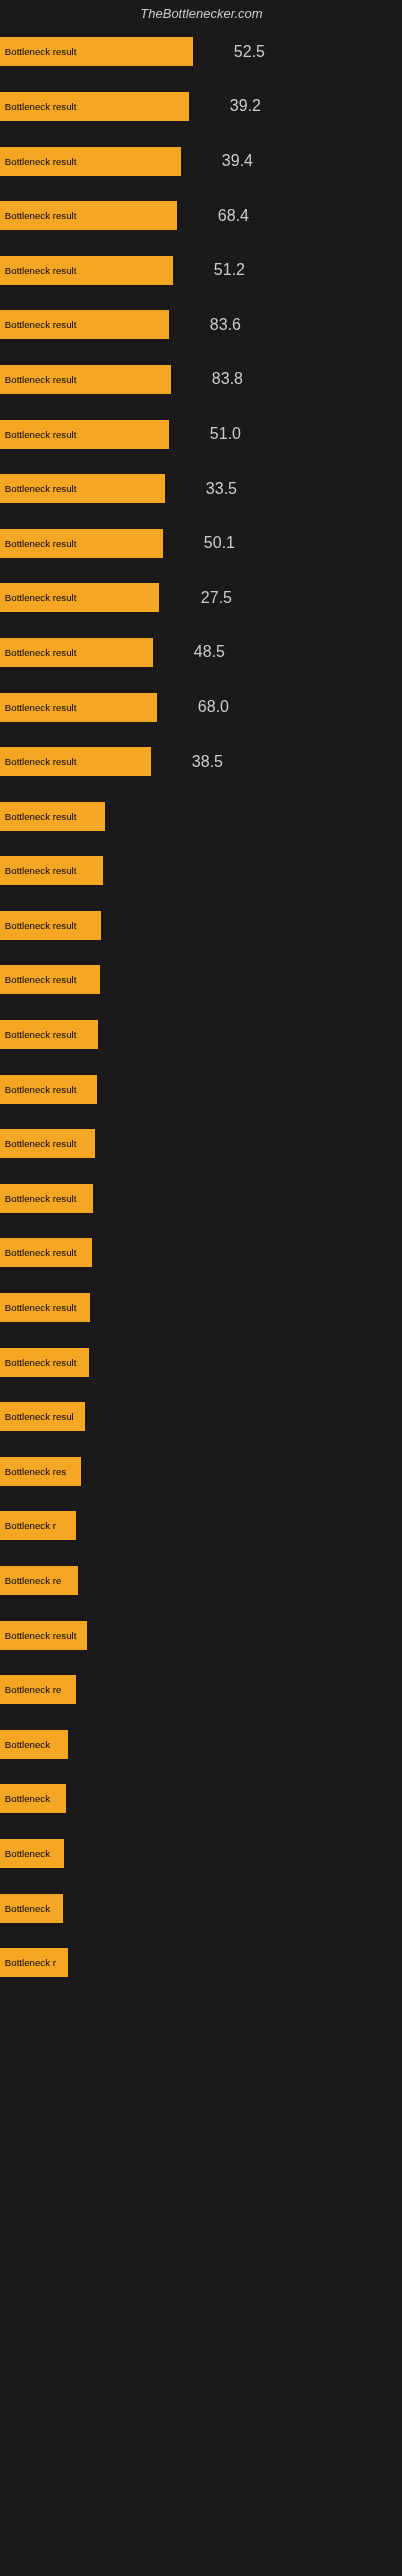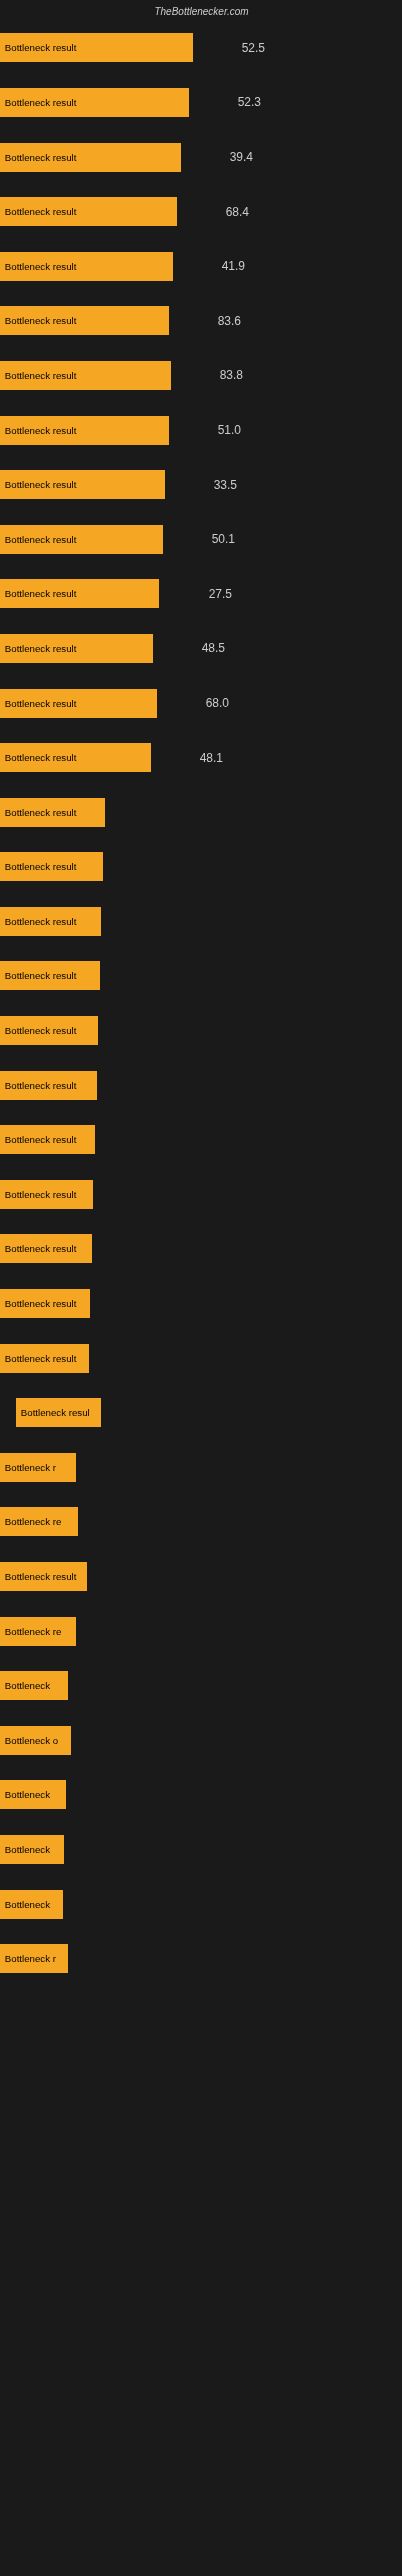--- a/index.html
+++ b/index.html
@@ -13,21 +13,21 @@
       min-height: 2576px;
       background-color: #1a1a1a;
       font-family: Arial, sans-serif;
       position: relative;
     }
 
     .site-header {
       text-align: center;
       padding: 6.4px 0 3.2px 0;
       color: #cccccc;
-      font-size: 10px;
+      font-size: 13px;
       font-style: italic;
     }
 
     .bars-container {
       display: flex;
       flex-direction: column;
       padding: 8px 0;
       gap: 16px;
     }
 
@@ -61,21 +61,21 @@
       font-size: 9.7px;
       font-weight: normal;
       white-space: nowrap;
       z-index: 2;
     }
 
     .bar-value {
       position: absolute;
       right: -32px;
       color: #cccccc;
-      font-size: 12px;
+      font-size: 16px;
       white-space: nowrap;
     }
   </style>
 </head>
 <body>
 
 <div class="site-header">TheBottlenecker.com</div>
 
 <div class="bars-container">
 <div class="bar-row">
@@ -84,21 +84,21 @@
           <span class="bar-label">Bottleneck result</span>
         </div>
         <span class="bar-value">52.5</span>
       </div>
     </div>
     <div class="bar-row">
       <div class="bar-wrapper" style="width: 229px;">
         <div class="bar-fill" style="width: 189px;">
           <span class="bar-label">Bottleneck result</span>
         </div>
-        <span class="bar-value">52.3</span>
+        <span class="bar-value">39.2</span>
       </div>
     </div>
     <div class="bar-row">
       <div class="bar-wrapper" style="width: 221px;">
         <div class="bar-fill" style="width: 181px;">
           <span class="bar-label">Bottleneck result</span>
         </div>
         <span class="bar-value">39.4</span>
       </div>
     </div>
@@ -108,21 +108,21 @@
           <span class="bar-label">Bottleneck result</span>
         </div>
         <span class="bar-value">68.4</span>
       </div>
     </div>
     <div class="bar-row">
       <div class="bar-wrapper" style="width: 213px;">
         <div class="bar-fill" style="width: 173px;">
           <span class="bar-label">Bottleneck result</span>
         </div>
-        <span class="bar-value">41.9</span>
+        <span class="bar-value">51.2</span>
       </div>
     </div>
     <div class="bar-row">
       <div class="bar-wrapper" style="width: 209px;">
         <div class="bar-fill" style="width: 169px;">
           <span class="bar-label">Bottleneck result</span>
         </div>
         <span class="bar-value">83.6</span>
       </div>
     </div>
@@ -180,21 +180,21 @@
           <span class="bar-label">Bottleneck result</span>
         </div>
         <span class="bar-value">68.0</span>
       </div>
     </div>
     <div class="bar-row">
       <div class="bar-wrapper" style="width: 191px;">
         <div class="bar-fill" style="width: 151px;">
           <span class="bar-label">Bottleneck result</span>
         </div>
-        <span class="bar-value">48.1</span>
+        <span class="bar-value">38.5</span>
       </div>
     </div>
     <div class="bar-row">
       <div class="bar-wrapper" style="width: 145px;">
         <div class="bar-fill" style="width: 105px;">
           <span class="bar-label">Bottleneck result</span>
         </div>
       </div>
     </div>
     <div class="bar-row">
@@ -261,23 +261,30 @@
       </div>
     </div>
     <div class="bar-row">
       <div class="bar-wrapper" style="width: 129px;">
         <div class="bar-fill" style="width: 89px;">
           <span class="bar-label">Bottleneck result</span>
         </div>
       </div>
     </div>
     <div class="bar-row">
-      <div class="bar-wrapper" style="width: 126px; margin-left: 16px;">
+      <div class="bar-wrapper" style="width: 126px;">
         <div class="bar-fill" style="width: 85px;">
           <span class="bar-label">Bottleneck resul</span>
+        </div>
+      </div>
+    </div>
+    <div class="bar-row">
+      <div class="bar-wrapper" style="width: 121px;">
+        <div class="bar-fill" style="width: 81px;">
+          <span class="bar-label">Bottleneck res</span>
         </div>
       </div>
     </div>
     <div class="bar-row">
       <div class="bar-wrapper" style="width: 116px;">
         <div class="bar-fill" style="width: 76px;">
           <span class="bar-label">Bottleneck r</span>
         </div>
       </div>
     </div>
@@ -303,27 +310,20 @@
       </div>
     </div>
     <div class="bar-row">
       <div class="bar-wrapper" style="width: 109px;">
         <div class="bar-fill" style="width: 68px;">
           <span class="bar-label">Bottleneck</span>
         </div>
       </div>
     </div>
     <div class="bar-row">
-      <div class="bar-wrapper" style="width: 111px;">
-        <div class="bar-fill" style="width: 71px;">
-          <span class="bar-label">Bottleneck o</span>
-        </div>
-      </div>
-    </div>
-    <div class="bar-row">
       <div class="bar-wrapper" style="width: 106px;">
         <div class="bar-fill" style="width: 66px;">
           <span class="bar-label">Bottleneck</span>
         </div>
       </div>
     </div>
     <div class="bar-row">
       <div class="bar-wrapper" style="width: 105px;">
         <div class="bar-fill" style="width: 64px;">
           <span class="bar-label">Bottleneck</span>

